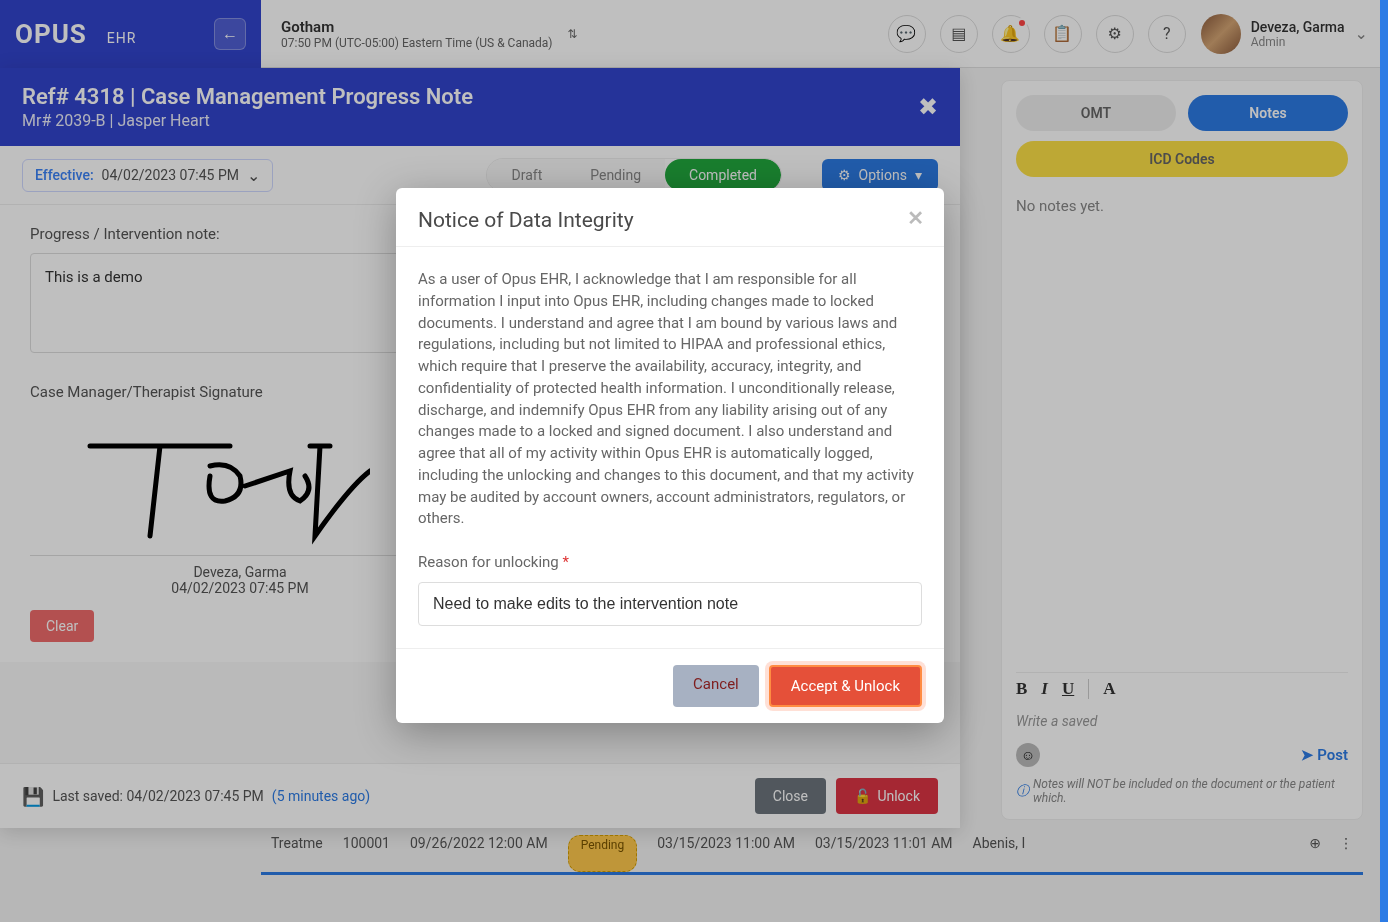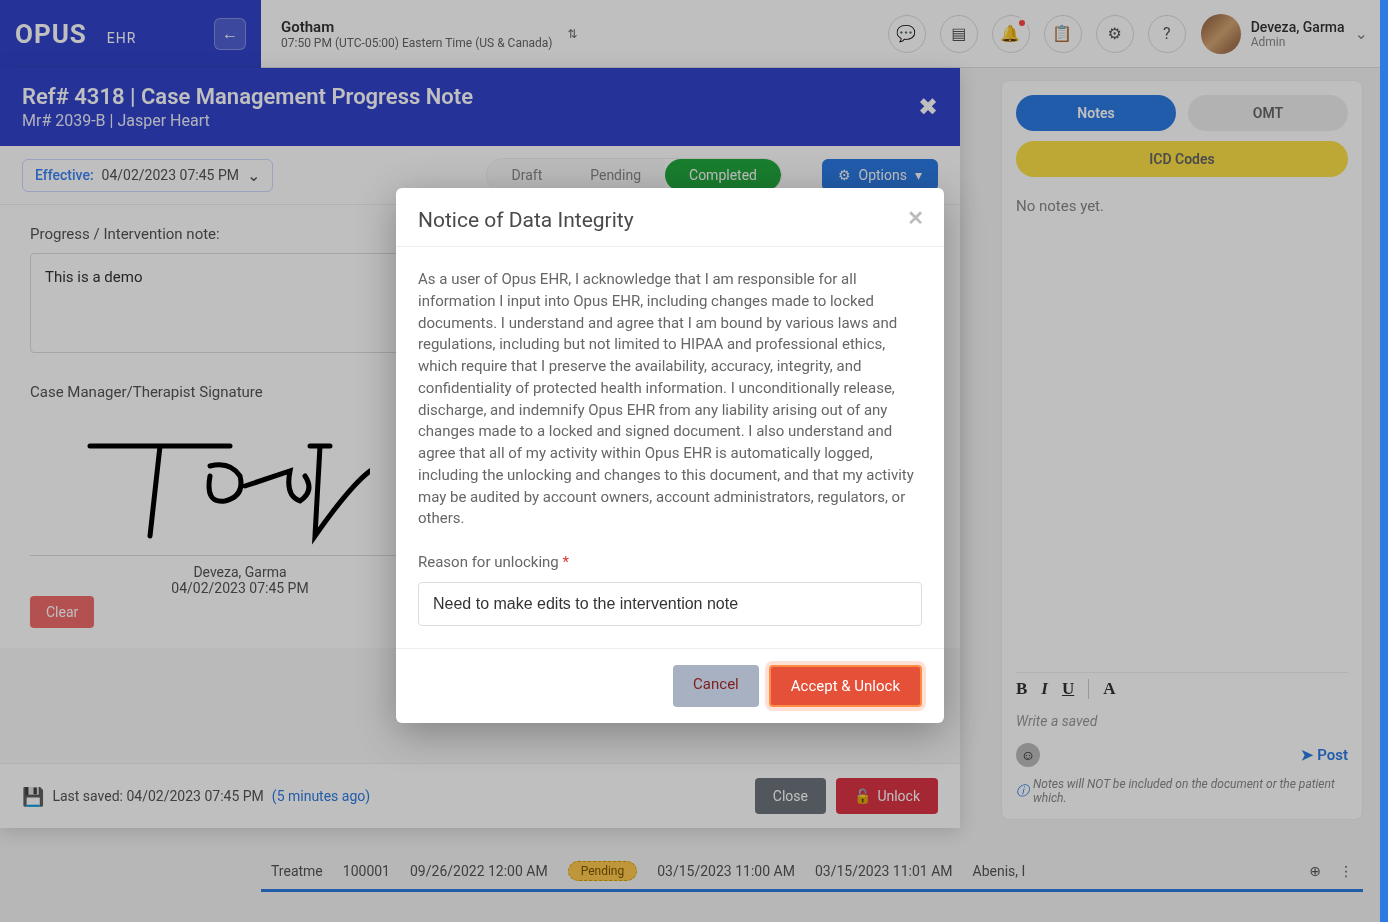--- a/index.html
+++ b/index.html
@@ -43,21 +43,21 @@
   .status-pill.completed { background: #22a93e; color: #fff; border-radius: 30px; }
   .options-btn { background: #2c7be5; color: #fff; padding: 8px 16px; border-radius: 6px; display: flex; align-items: center; gap: 8px; cursor: pointer; font-size: 14px; margin-left: 20px; }
   .doc-content { padding: 20px 30px; background: #fff; }
   .field-label { font-size: 15px; color: #555; margin-bottom: 10px; }
   .text-box { border: 1px solid #ddd; border-radius: 4px; padding: 14px; min-height: 100px; font-size: 15px; color: #333; margin-bottom: 30px; }
   .sig-block { }
   .sig-img { width: 340px; height: 140px; display: flex; align-items: center; justify-content: flex-start; }
   .sig-divider { border-top: 1px solid #ddd; margin: 4px 0 8px 0; width: 420px; }
   .sig-name { text-align: center; width: 420px; font-size: 14px; color: #555; }
   .sig-date { text-align: center; width: 420px; font-size: 14px; color: #555; }
-  .clear-btn { background: #ef6b6b; color: #fff; padding: 8px 16px; border-radius: 4px; display: inline-block; cursor: pointer; font-size: 14px; }
+  .clear-btn { background: #ef6b6b; color: #fff; padding: 8px 16px; border-radius: 4px; margin-top: 14px; display: inline-block; cursor: pointer; font-size: 14px; }
   .doc-footer { border-top: 1px solid #eee; padding: 14px 22px; display: flex; align-items: center; background: #fff; }
   .last-saved { display: flex; align-items: center; gap: 8px; font-size: 14px; color: #555; }
   .last-saved-link { color: #2c7be5; }
   .save-icon { color: #2c7be5; font-size: 18px; }
   .footer-spacer { flex: 1; }
   .close-btn2 { background: #6c757d; color: #fff; padding: 10px 18px; border-radius: 4px; cursor: pointer; font-size: 14px; }
   .unlock-btn { background: #dc3545; color: #fff; padding: 10px 18px; border-radius: 4px; cursor: pointer; font-size: 14px; margin-left: 10px; display: flex; align-items: center; gap: 6px; }
   
   
   .right-panel { position: absolute; right: 25px; top: 80px; width: 362px; height: 740px; background: #fff; border-radius: 8px; border: 1px solid #eee; padding: 14px; display: flex; flex-direction: column; }
@@ -73,21 +73,21 @@
   .editor-btn.u { text-decoration: underline; }
   .editor-divider { width: 1px; background: #ccc; }
   .write-note { color: #999; font-style: italic; font-size: 14px; padding: 8px 0; }
   .post-row { display: flex; justify-content: space-between; align-items: center; padding: 6px 0; }
   .emoji-btn { width: 24px; height: 24px; background: #bbb; border-radius: 50%; cursor: pointer; display:flex; align-items:center; justify-content:center; font-size:14px;}
   .post-btn { color: #2c7be5; font-weight: 600; font-size: 15px; cursor: pointer; display: flex; align-items: center; gap: 4px; }
   .note-disclaimer { font-size: 12px; color: #888; font-style: italic; display: flex; align-items: center; gap: 4px; margin-top: 4px; }
   .info-icon { color: #2c7be5; font-size: 13px; }
   
   
-  .bottom-row { position: absolute; left: 261px; bottom: 30px; right: 25px; height: 40px; display: flex; align-items: center; font-size: 14px; color: #555; gap: 20px; border-bottom: 3px solid #2c7be5; padding: 0 10px; }
+  .bottom-row { position: absolute; left: 261px; bottom: 47px; right: 25px; height: 40px; display: flex; font-size: 14px; color: #555; gap: 20px; border-bottom: 3px solid #2c7be5; padding: 0 10px; }
   .bottom-pending { background: #ffc94d; color: #7a5500; padding: 2px 12px; border-radius: 12px; font-size: 12px; border: 1px dashed #d49e00; }
   .bottom-icons { margin-left: auto; display: flex; gap: 18px; color: #555; }
   
   
   .dim-overlay { position: absolute; inset: 0; background: rgba(0,0,0,0.25); }
   
   
   .modal { position: absolute; left: 396px; top: 188px; width: 548px; background: #fff; border-radius: 6px; box-shadow: 0 10px 40px rgba(0,0,0,0.3); z-index: 100; }
   .modal-header { padding: 20px 22px 14px; position: relative; }
   .modal-title { font-size: 21px; color: #4a4a4a; }
@@ -192,22 +192,22 @@
     <div class="close-btn2">Close</div>
     <div class="unlock-btn">
       <span>🔓</span>
       <span>Unlock</span>
     </div>
   </div>
 </div>
 
 <div class="right-panel">
   <div class="tab-row">
+    <div class="tab-btn inactive">OMT</div>
     <div class="tab-btn active">Notes</div>
-    <div class="tab-btn inactive">OMT</div>
   </div>
   <div class="tab-full">ICD Codes</div>
   <div class="no-notes">No notes yet.</div>
   <div class="right-spacer"></div>
   <div class="editor-toolbar">
     <span class="editor-btn">B</span>
     <span class="editor-btn" style="font-style:italic">I</span>
     <span class="editor-btn u">U</span>
     <span class="editor-divider"></span>
     <span class="editor-btn">A</span>

